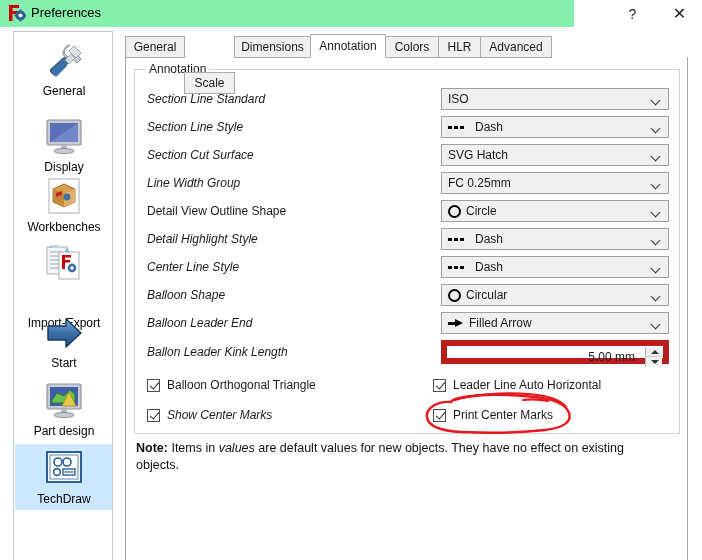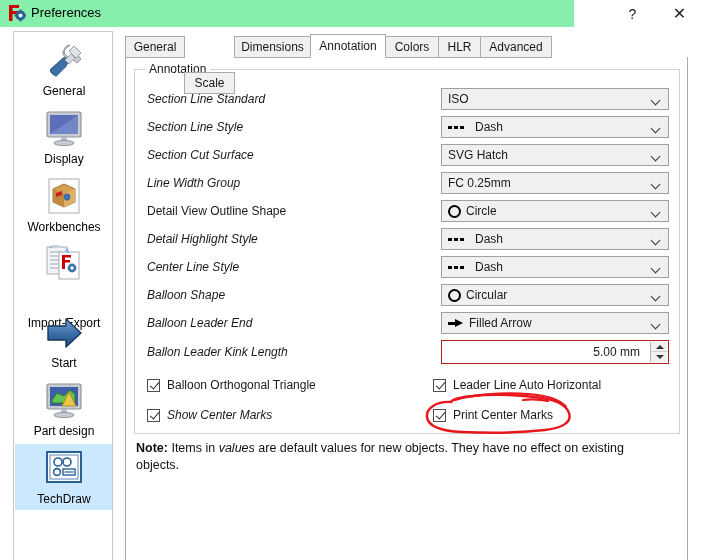--- a/index.html
+++ b/index.html
@@ -157,21 +157,21 @@
     position: absolute; left: 7px; top: 2px;
     width: 0; height: 0;
     border-top: 4.5px solid transparent;
     border-bottom: 4.5px solid transparent;
     border-left: 8px solid #000;
   }
 
   
   .spin {
     position: absolute; left: 294px; top: 0; width: 228px; height: 24px;
-    background: #ffffff; border: 1px solid #b91c1c;
+    background: #ffffff; border: 6px solid #b91c1c;
   }
   .spin-val {
     position: absolute; right: 28px; top: 0; height: 22px;
     display: flex; align-items: center;
     font-size: 12px; color: #1a1a1a;
   }
   .spin-btns {
     position: absolute; right: 1px; top: 1px; width: 17px; height: 20px;
     background: #f0f0f0; border-left: 1px solid #b4b4b4;
   }
@@ -250,21 +250,21 @@
           <rect x="3" y="20" width="20" height="7" rx="2" transform="rotate(-42 13 23)" fill="#3d6fa8" stroke="#2c527c" stroke-width="1"></rect>
           <path d="M28,3 L35,10 L30,15 L23,8 Z" fill="#dfe2e6" stroke="#9aa0a7" stroke-width="1" transform="rotate(0)"></path>
           <path d="M6,30 L17,19 l4,4 L10,34 Z" fill="#3d6fa8"></path>
           <path d="M19,17 l6,-6 l4,4 l-6,6 z" fill="#d6d9dd" stroke="#95999f" stroke-width="0.8"></path>
         </g>
       </svg>
     </span>
     <span class="side-label">General</span>
   </div>
 
-  <div class="side-item" style="top:72px;">
+  <div class="side-item" style="top:80px;">
     <span class="side-icon">
       <svg width="46" height="42" viewBox="0 0 46 42">
         <rect x="6" y="4" width="34" height="25" rx="2" fill="#c8ccd2" stroke="#8e939a" stroke-width="1.2"></rect>
         <rect x="9" y="7" width="28" height="19" fill="#5a6fb8"></rect>
         <path d="M9,26 L37,7 L37,26 Z" fill="#7386c7"></path>
         <rect x="20" y="29" width="6" height="5" fill="#b7bcc3"></rect>
         <ellipse cx="23" cy="35" rx="10" ry="2.6" fill="#c8ccd2" stroke="#8e939a" stroke-width="1"></ellipse>
       </svg>
     </span>
     <span class="side-label">Display</span>

